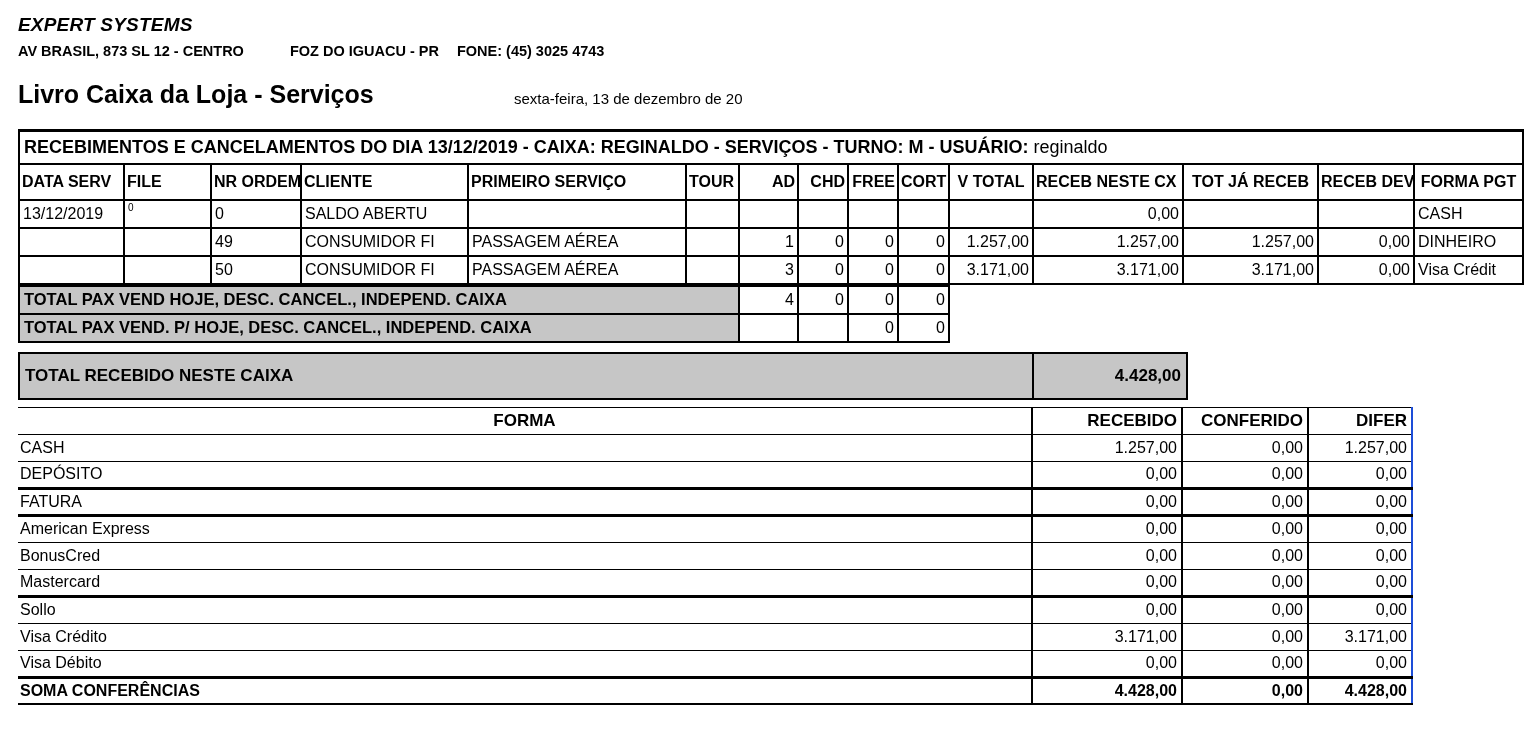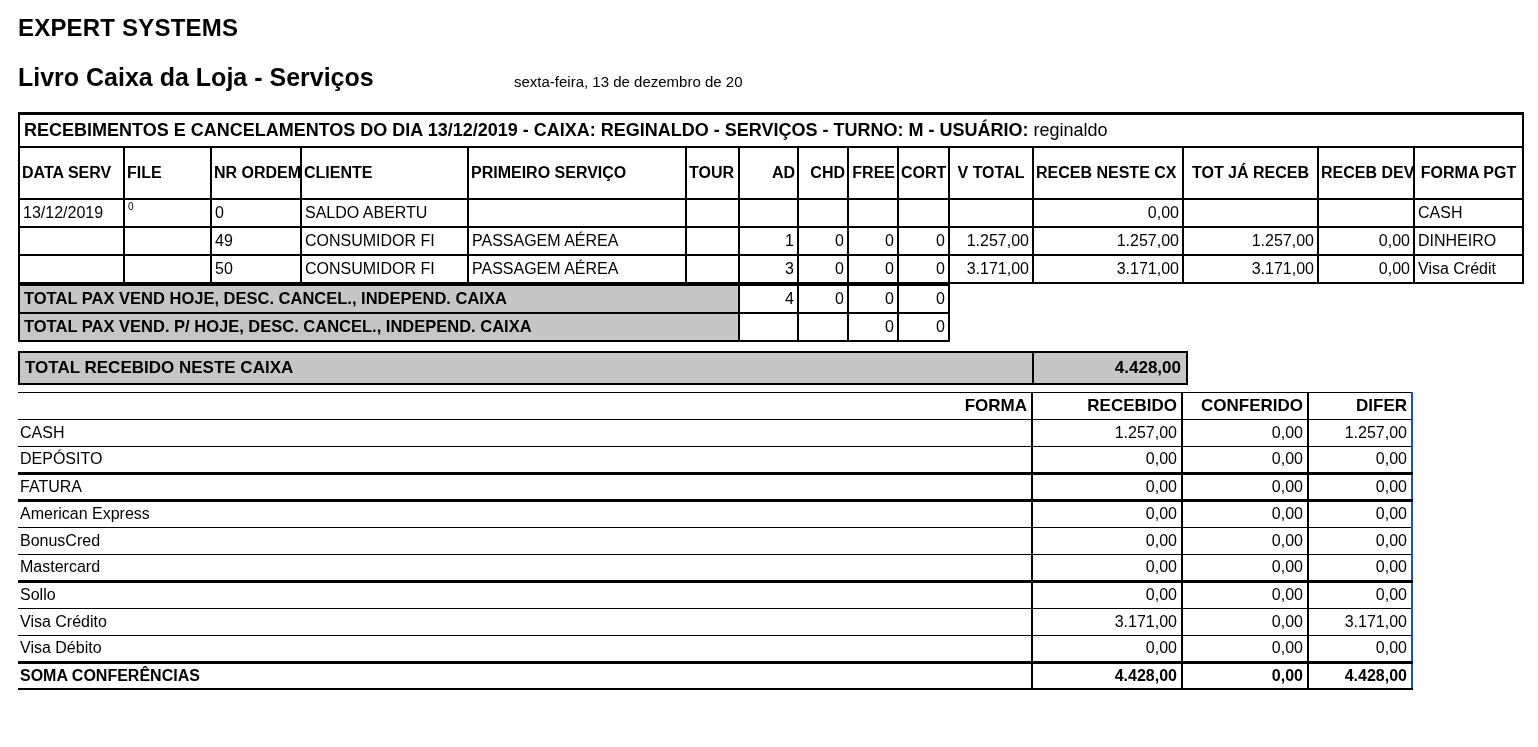--- a/index.html
+++ b/index.html
@@ -7,21 +7,21 @@
   html, body { margin: 0; padding: 0; }
   body {
     width: 1538px; height: 747px;
     background: #ffffff; color: #000;
     font-family: "Liberation Sans", sans-serif;
     overflow: hidden;
   }
   .page { padding: 14px 0 0 18px; position: relative; }
 
   
-  .company { font-size: 24px; font-weight: bold; letter-spacing: 0.2px; }
+  .company { font-size: 19px; font-weight: bold; letter-spacing: 0.2px; font-style: italic; }
   .addr { margin-top: 7px; font-size: 14.5px; font-weight: bold; white-space: nowrap; }
   .addr .gap1 { display: inline-block; width: 46px; }
   .addr .gap2 { display: inline-block; width: 18px; }
   .titlerow { position: relative; margin-top: 21px; height: 32px; }
   .report-title { font-size: 25px; font-weight: bold; }
   .report-date { position: absolute; left: 496px; bottom: 5px; font-size: 15px; font-weight: normal; }
 
   
   table { border-collapse: collapse; table-layout: fixed; }
   td, th { white-space: nowrap; overflow: hidden; }
@@ -32,68 +32,71 @@
     padding: 1px 3px;
     font-size: 16px;
     height: 28px;
   }
   .mov tr.section td {
     border-top: 3px solid #000;
     font-size: 18px; font-weight: bold;
     height: 33px; padding-left: 4px;
   }
   .mov tr.section .reg { font-weight: normal; }
-  .mov th { font-weight: bold; text-align: left; padding: 16px 2px; }
+  .mov th { font-weight: bold; text-align: left; padding: 8px 2px; }
   .mov th:nth-child(n+7):nth-child(-n+10) { text-align: right; }
   .mov th:nth-child(11), .mov th:nth-child(13),
   .mov th:nth-child(14), .mov th:nth-child(15) { text-align: center; }
   .mov td:nth-child(n+7):nth-child(-n+14) { text-align: right; }
   .mov td.file-sm { vertical-align: top; font-size: 10px; line-height: 11px; padding-top: 1px; }
 
   
   .sum { width: 930px; }
   .sum td { border: 2px solid #000; font-size: 16px; height: 28px; padding: 1px 3px; }
   .sum td.label {
     background: var(--gray); font-weight: bold; padding-left: 4px; font-size: 16.5px;
   }
   .sum td.label .reg { font-weight: normal; }
   .sum td.num { text-align: right; }
 
   
   .totrec { width: 1168px; margin-top: 9px; }
   .totrec td {
     border: 2px solid #000; background: var(--gray);
-    font-size: 17px; font-weight: bold; height: 32px; padding: 1px 5px;
+    font-size: 17px; font-weight: bold; height: 46px; padding: 1px 5px;
   }
   .totrec td.val { text-align: right; }
 
   
   .conf { width: 1394px; margin-top: 7px; }
   .conf th, .conf td {
     border-top: 1px solid #000;
     padding: 2px 4px;
     font-size: 16px;
     height: 27px;
   }
   .conf th { font-weight: bold; text-align: right; font-size: 17px; }
-  .conf th:first-child { text-align: right; margin-left: 44px; }
+  .conf th:first-child { text-align: center; margin-left: 44px; }
   .conf td.v, .conf th.v { border-left: 2px solid #000; text-align: right; }
   .conf td.v:last-child, .conf th.v:last-child { border-right: 2px solid #1d4ed8; }
   .conf tr.thick th, .conf tr.thick td { border-top: 3px solid #000; }
   .conf tr:last-child th, .conf tr:last-child td { border-bottom: 2px solid #000; }
   .conf td:first-child { padding-left: 2px; }
   .conf tr.foot td:first-child { font-weight: bold; }
   .conf tr.foot td.v { font-weight: bold; }
 </style>
 </head>
 <body>
 
 <div class="page">
 
   <div class="company">EXPERT SYSTEMS</div>
+  <div class="addr">
+    <span>AV BRASIL, 873 SL 12 - CENTRO</span><span class="gap1"></span><span>FOZ DO IGUACU - PR</span><span class="gap2"></span><span>FONE: (45) 3025 4743</span>
+  </div>
   <div class="titlerow">
     <span class="report-title">Livro Caixa da Loja - Serviços</span>
     <span class="report-date">sexta-feira, 13 de dezembro de 20</span>
   </div>
 
   <table class="mov">
     <colgroup>
       <col style="width:105px">
         <col style="width:87px">
         <col style="width:90px">

